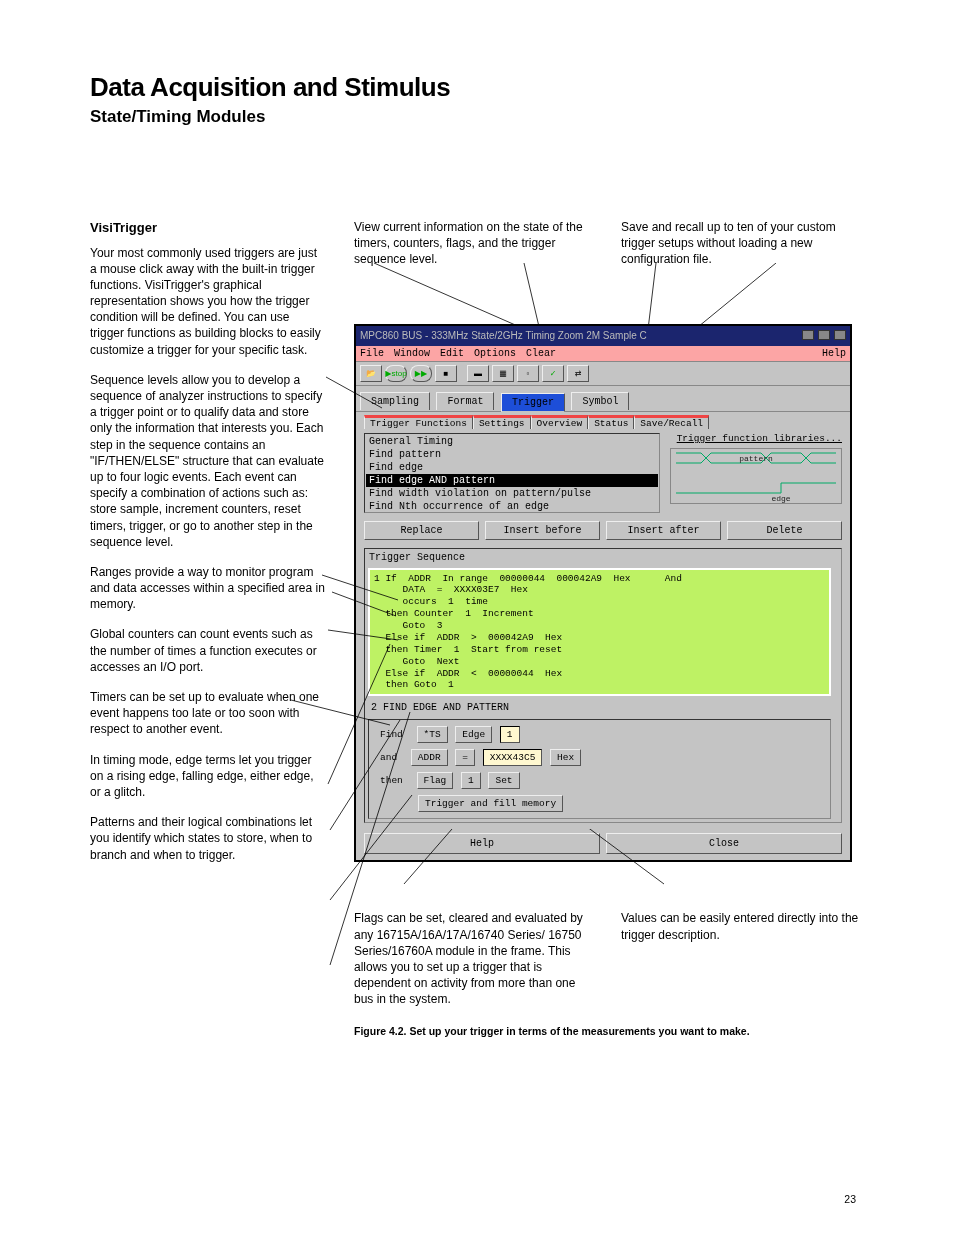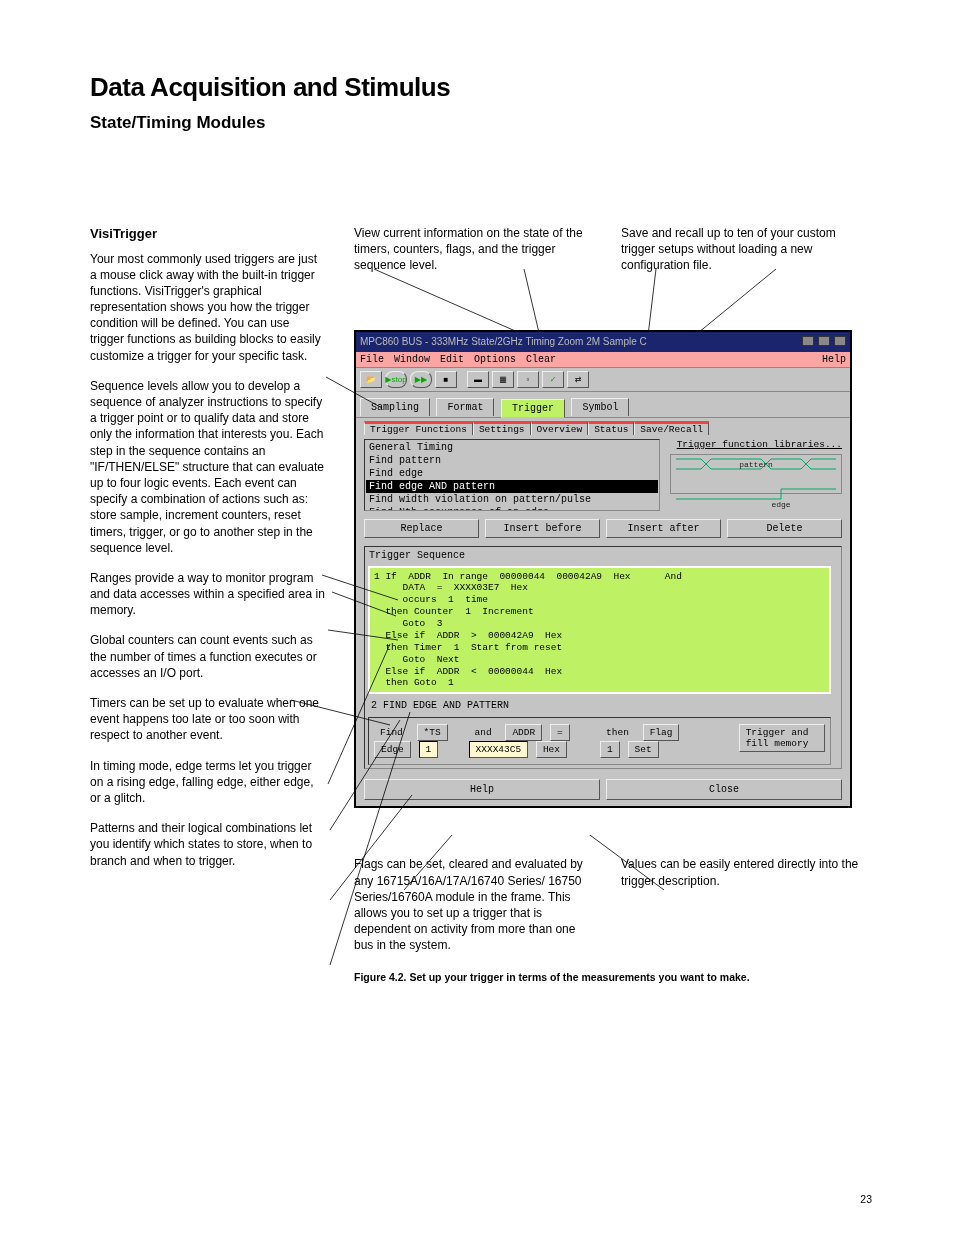--- a/index.html
+++ b/index.html
@@ -12,21 +12,21 @@
     color: #000;
   }
   .page {
     padding: 72px 90px 30px 90px;
   }
   .main-title {
     font-size: 26px;
     font-weight: bold;
     font-family: Arial, sans-serif;
     letter-spacing: -0.5px;
-    margin-bottom: 10px;
+    margin-bottom: 4px;
   }
   .sub-title {
     font-size: 17px;
     font-weight: bold;
     margin-bottom: 92px;
   }
   .cols {
     display: flex;
     gap: 28px;
   }
@@ -116,21 +116,21 @@
     font-family: "Courier New", monospace;
     font-size: 10px;
     padding: 3px 10px;
     border-top: 1px solid #eee;
     border-left: 1px solid #eee;
     border-right: 1px solid #555;
     background: #c4c4c4;
     margin-right: 2px;
   }
   .tab.active {
-    background: #bef264;
+    background: #1d4ed8;
     border-bottom: 1px solid #c4c4c4;
     position: relative;
     top: 1px;
   }
   .subtabrow {
     padding: 3px 8px 0 8px;
     font-family: "Courier New", monospace;
     font-size: 9.5px;
     border-top: 1px solid #888;
   }
@@ -146,33 +146,33 @@
     display: flex;
     gap: 10px;
   }
   .func-list {
     flex: 1;
     border: 1px inset #888;
     background: #c4c4c4;
     font-family: "Courier New", monospace;
     font-size: 10px;
     padding: 1px;
-    height: 72px;
+    height: 80px;
     overflow: hidden;
   }
   .func-list div { padding: 1px 3px; white-space: nowrap; }
   .func-list .sel { background: #000; color: #fff; }
   .func-right {
     flex: 0 0 170px;
     font-family: "Courier New", monospace;
     font-size: 9.5px;
   }
   .func-right .lib-link { text-align: right; margin-bottom: 4px; text-decoration: underline; }
   .wave-box {
-    height: 40px;
+    height: 56px;
     position: relative;
     border: 1px solid #888;
     background: #c4c4c4;
   }
   .btn-row {
     display: flex;
     gap: 6px;
     padding: 4px 8px;
     font-family: "Courier New", monospace;
     font-size: 10px;
@@ -205,21 +205,21 @@
     line-height: 1.25;
     white-space: pre;
   }
   .seq-block2 {
     background: #c4c4c4;
     border: 1px inset #888;
     margin: 3px 10px 3px 3px;
     padding: 6px 4px;
     font-size: 9.5px;
     display: flex;
-    flex-direction: row;
+    flex-direction: column;
     gap: 6px;
   }
   .inline-ctl span {
     display: inline-block;
     border-top: 1px solid #eee;
     border-left: 1px solid #eee;
     border-right: 1px solid #555;
     border-bottom: 1px solid #555;
     padding: 2px 6px;
     background: #c4c4c4;
@@ -254,21 +254,21 @@
   }
   .annot-bottom > div { flex: 1; }
   .fig-caption {
     font-size: 10.5px;
     font-weight: bold;
     margin-top: 18px;
   }
   .page-num {
     position: absolute;
     bottom: 30px;
-    right: 82px;
+    right: 98px;
     font-size: 10.5px;
   }
   svg.lines {
     position: absolute;
     pointer-events: none;
   }
 </style>
 </head>
 <body>
 

